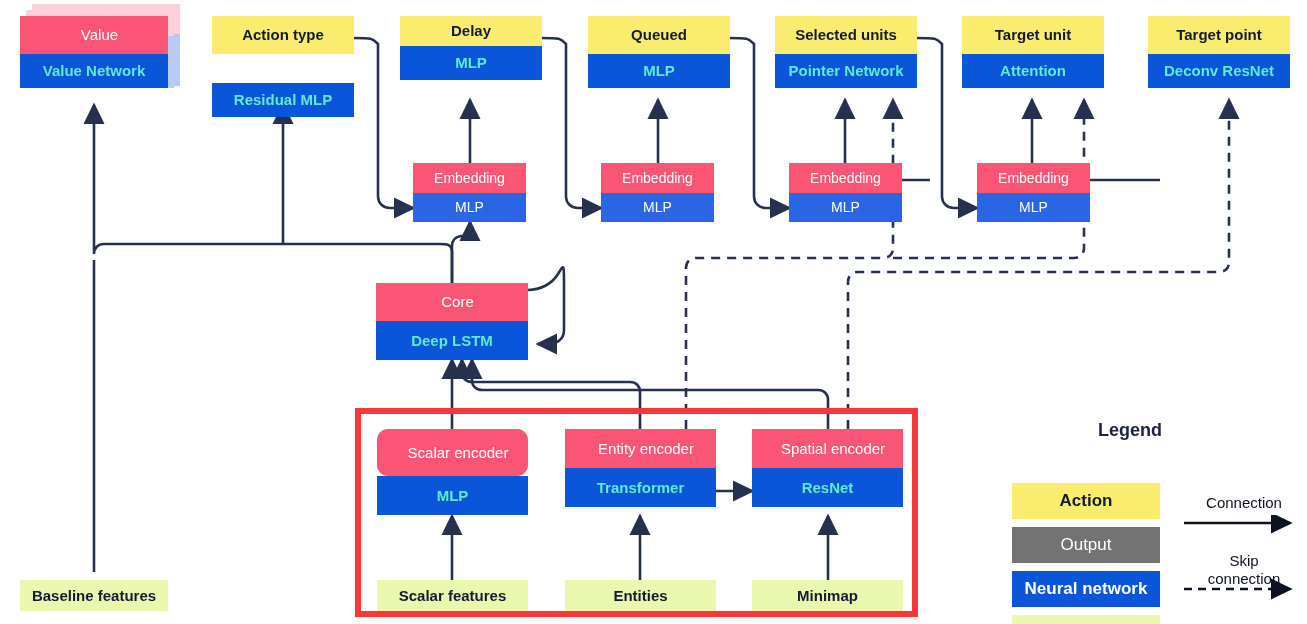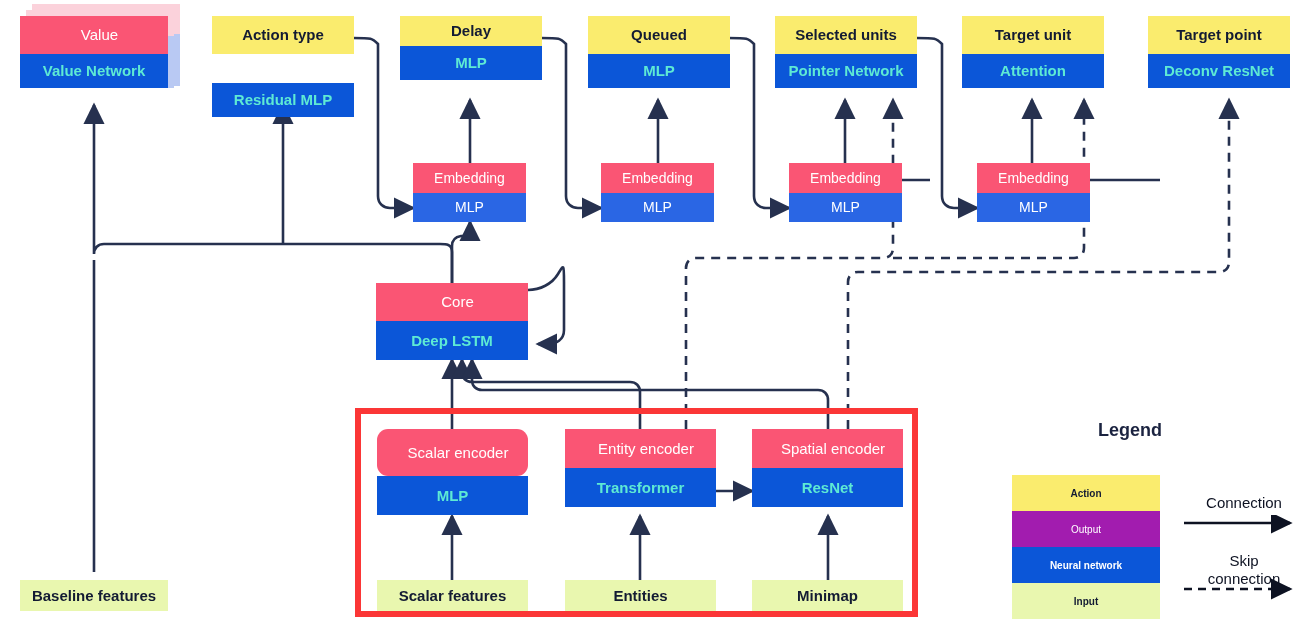--- a/index.html
+++ b/index.html
@@ -20,23 +20,23 @@
   .b-input{background:#E9F7AF;color:#131b33;font-weight:700;font-size:15px;}
 
   .ghost{position:absolute;box-sizing:border-box;}
   .g-pink{background:#FBD2DB;}
   .g-blue{background:#B9C9F3;}
 
   .redbox{position:absolute;border:6px solid #FB3636;box-sizing:border-box;background:transparent;}
 
   .legend-title{position:absolute;color:#1b2340;font-weight:700;font-size:18px;}
   .legend-stack{position:absolute;}
-  .lg-row{box-sizing:border-box;display:flex;align-items:center;justify-content:center;font-size:10px;}
+  .lg-row{box-sizing:border-box;display:flex;align-items:center;justify-content:center;font-size:17px;margin-top:8px;}
   .lg-action{background:#FAEC6E;color:#131b33;font-weight:700;}
-  .lg-output{background:#a21caf;color:#ffffff;font-weight:400;}
+  .lg-output{background:#737373;color:#ffffff;font-weight:400;}
   .lg-nn{background:#0B56D8;color:#ffffff;font-weight:700;}
   .lg-input{background:#E9F7AF;color:#131b33;font-weight:700;}
 
   .lg-label{position:absolute;color:#0d1222;font-size:15px;text-align:center;line-height:1.15;}
 </style>
 </head>
 <body>
 
 <div id="stage">
 

